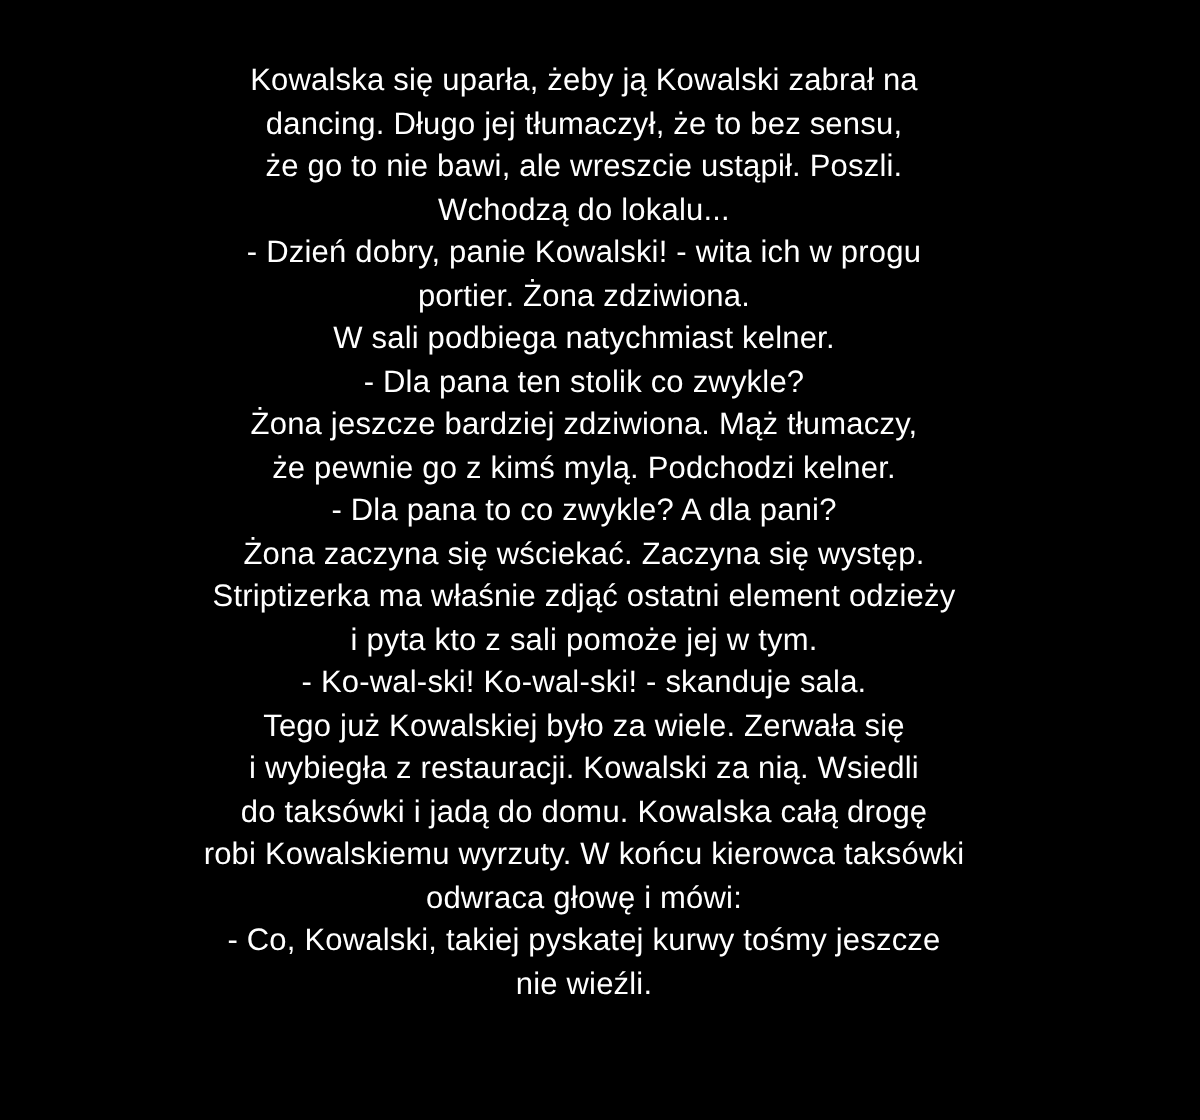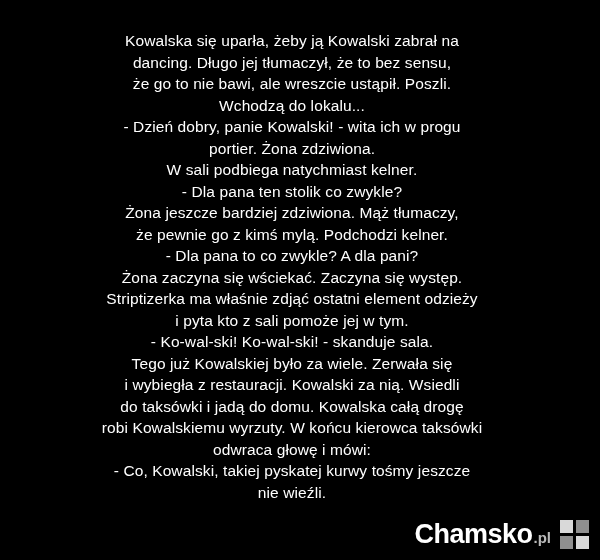--- a/index.html
+++ b/index.html
@@ -97,26 +97,14 @@
 i pyta kto z sali pomoże jej w tym.
 - Ko-wal-ski! Ko-wal-ski! - skanduje sala.
 Tego już Kowalskiej było za wiele. Zerwała się
 i wybiegła z restauracji. Kowalski za nią. Wsiedli
 do taksówki i jadą do domu. Kowalska całą drogę
 robi Kowalskiemu wyrzuty. W końcu kierowca taksówki
 odwraca głowę i mówi:
 - Co, Kowalski, takiej pyskatej kurwy tośmy jeszcze
 nie wieźli.</div>
 
-  <div id="watermark">
-    <div class="wm-text">
-      <span class="wm-name">Chamsko</span>
-      <span class="wm-tld">.pl</span>
-    </div>
-    <div class="wm-logo">
-      <span class="sq tl"></span>
-      <span class="sq tr"></span>
-      <span class="sq bl"></span>
-      <span class="sq br"></span>
-    </div>
-  </div>
 
 </div>
 
 </body></html>

